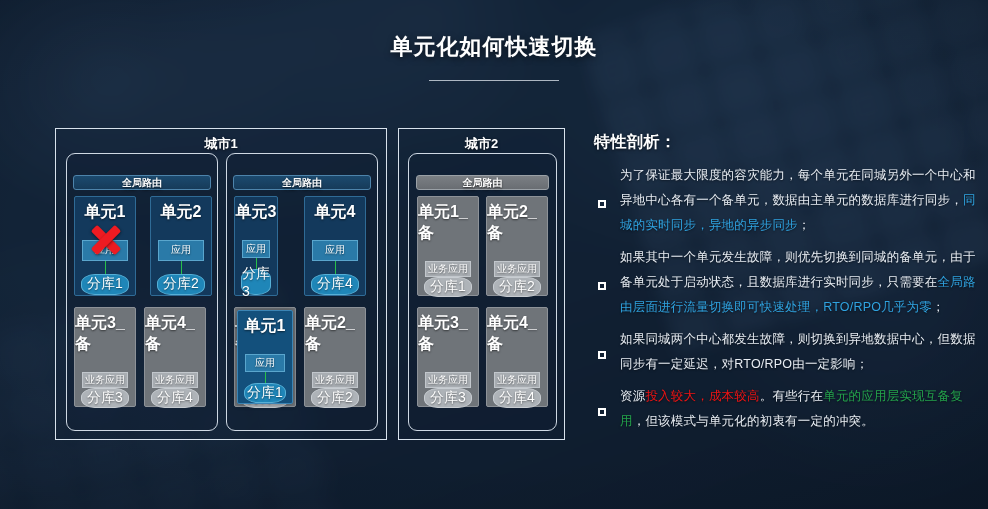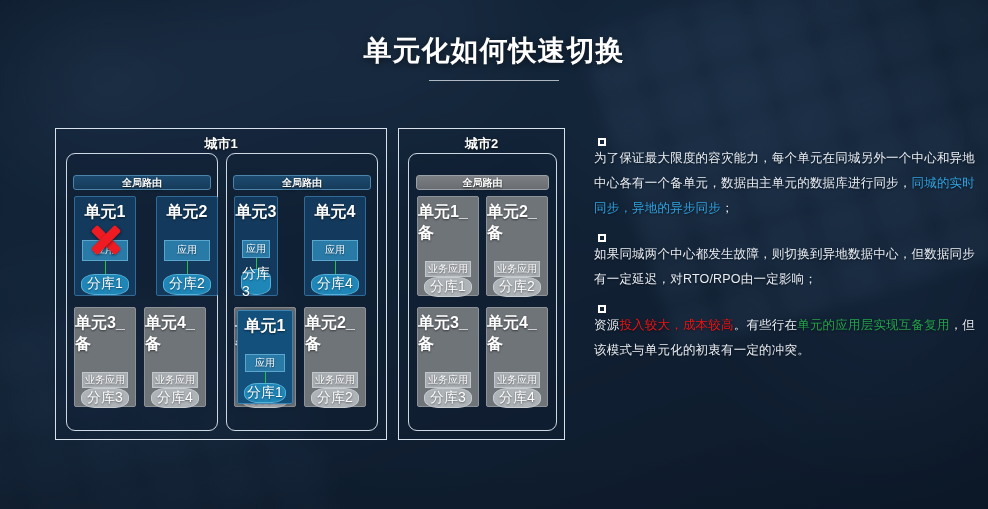--- a/index.html
+++ b/index.html
@@ -40,21 +40,21 @@
   }
   #bg .vign{
     position:absolute;inset:0;
     background:radial-gradient(ellipse 120% 115% at 50% 45%, rgba(0,0,0,0) 40%, rgba(4,10,19,.60) 100%);
   }
   #bg .tint{position:absolute;inset:0;background:rgba(14,28,46,.42);}
 
   
   .title{
     position:absolute;left:0;right:0;top:32px;text-align:center;
-    color:#ffffff;font-size:28px;font-weight:bold;letter-spacing:1px;
+    color:#ffffff;font-size:22px;font-weight:bold;letter-spacing:1px;
     text-shadow:0 2px 6px rgba(0,0,0,.55);
   }
   .title-rule{
     position:absolute;left:429px;top:80px;width:130px;height:1px;
     background:rgba(226,232,240,.75);
   }
 
   
   .diagram{position:absolute;left:55px;top:128px;width:510px;height:312px;}
   .city{
@@ -139,21 +139,21 @@
   }
   .xmark:before{transform:translate(-50%,-50%) rotate(45deg);}
   .xmark:after{transform:translate(-50%,-50%) rotate(-45deg);}
 
   
   .panel{position:absolute;left:594px;top:132px;width:382px;}
   .panel-title{
     color:#ffffff;font-size:16px;font-weight:bold;letter-spacing:.5px;
     text-shadow:0 1px 3px rgba(0,0,0,.6);margin-bottom:10px;
   }
-  .bullet-row{display:flex;align-items:flex-start;margin-bottom:7px;flex-direction:column;}
+  .bullet-row{display:flex;align-items:center;margin-bottom:7px;}
   .bullet-mark{
     flex:0 0 auto;width:8px;height:8px;box-sizing:border-box;
     border:2px solid #ffffff;margin:6px 14px 0 4px;
   }
   .bullet-text{
     color:#e9eef4;font-size:12.5px;line-height:25px;letter-spacing:.2px;
     text-shadow:0 1px 2px rgba(0,0,0,.5);
   }
   .hl-blue{color:#2fa3e0;}
   .hl-red{color:#f01313;}
@@ -190,21 +190,21 @@
     <div class="route blue" style="left:177px;top:46px;width:138px;">全局路由</div>
 
     <div class="unit blue" style="left:18px;top:67px;width:62px;height:100px;">
       <div class="unit-label">单元1</div>
       <div class="app blue">应用</div>
       <div class="link blue"></div>
       <div class="db blue">分库1</div>
       <div class="xmark" style="left:12px;top:24px;"></div>
     </div>
 
-    <div class="unit blue" style="left:100px;top:67px;width:62px;height:100px;">
+    <div class="unit blue" style="left:94px;top:67px;width:62px;height:100px;">
       <div class="unit-label">单元2</div>
       <div class="app blue">应用</div>
       <div class="link blue"></div>
       <div class="db blue">分库2</div>
     </div>
 
     <div class="unit gray" style="left:18px;top:178px;width:62px;height:100px;">
       <div class="unit-label">单元3_备</div>
       <div class="app gray">业务应用</div>
       <div class="link gray"></div>
@@ -287,26 +287,31 @@
     <div class="unit gray" style="left:87px;top:178px;width:62px;height:100px;">
       <div class="unit-label">单元4_备</div>
       <div class="app gray">业务应用</div>
       <div class="link gray"></div>
       <div class="db gray">分库4</div>
     </div>
   </div>
 </div>
 
 <div class="panel">
+  <div class="panel-title">特性剖析：</div>
 
   <div class="bullet-row">
     <div class="bullet-mark"></div>
     <div class="bullet-text"><span>为了保证最大限度的容灾能力，每个单元在同城另外一个中心和异地中心各有一个备单元，数据由主单元的数据库进行同步，</span><span class="hl-blue">同城的实时同步，异地的异步同步</span><span>；</span></div>
   </div>
   <div class="bullet-row">
     <div class="bullet-mark"></div>
+    <div class="bullet-text"><span>如果其中一个单元发生故障，则优先切换到同城的备单元，由于备单元处于启动状态，且数据库进行实时同步，只需要在</span><span class="hl-blue">全局路由层面进行流量切换即可快速处理，RTO/RPO几乎为零</span><span>；</span></div>
+  </div>
+  <div class="bullet-row">
+    <div class="bullet-mark"></div>
     <div class="bullet-text"><span>如果同城两个中心都发生故障，则切换到异地数据中心，但数据同步有一定延迟，对RTO/RPO由一定影响；</span></div>
   </div>
   <div class="bullet-row">
     <div class="bullet-mark"></div>
     <div class="bullet-text"><span>资源</span><span class="hl-red">投入较大，成本较高</span><span>。有些行在</span><span class="hl-green">单元的应用层实现互备复用</span><span>，但该模式与单元化的初衷有一定的冲突。</span></div>
   </div>
 </div>
 
 </body></html>

